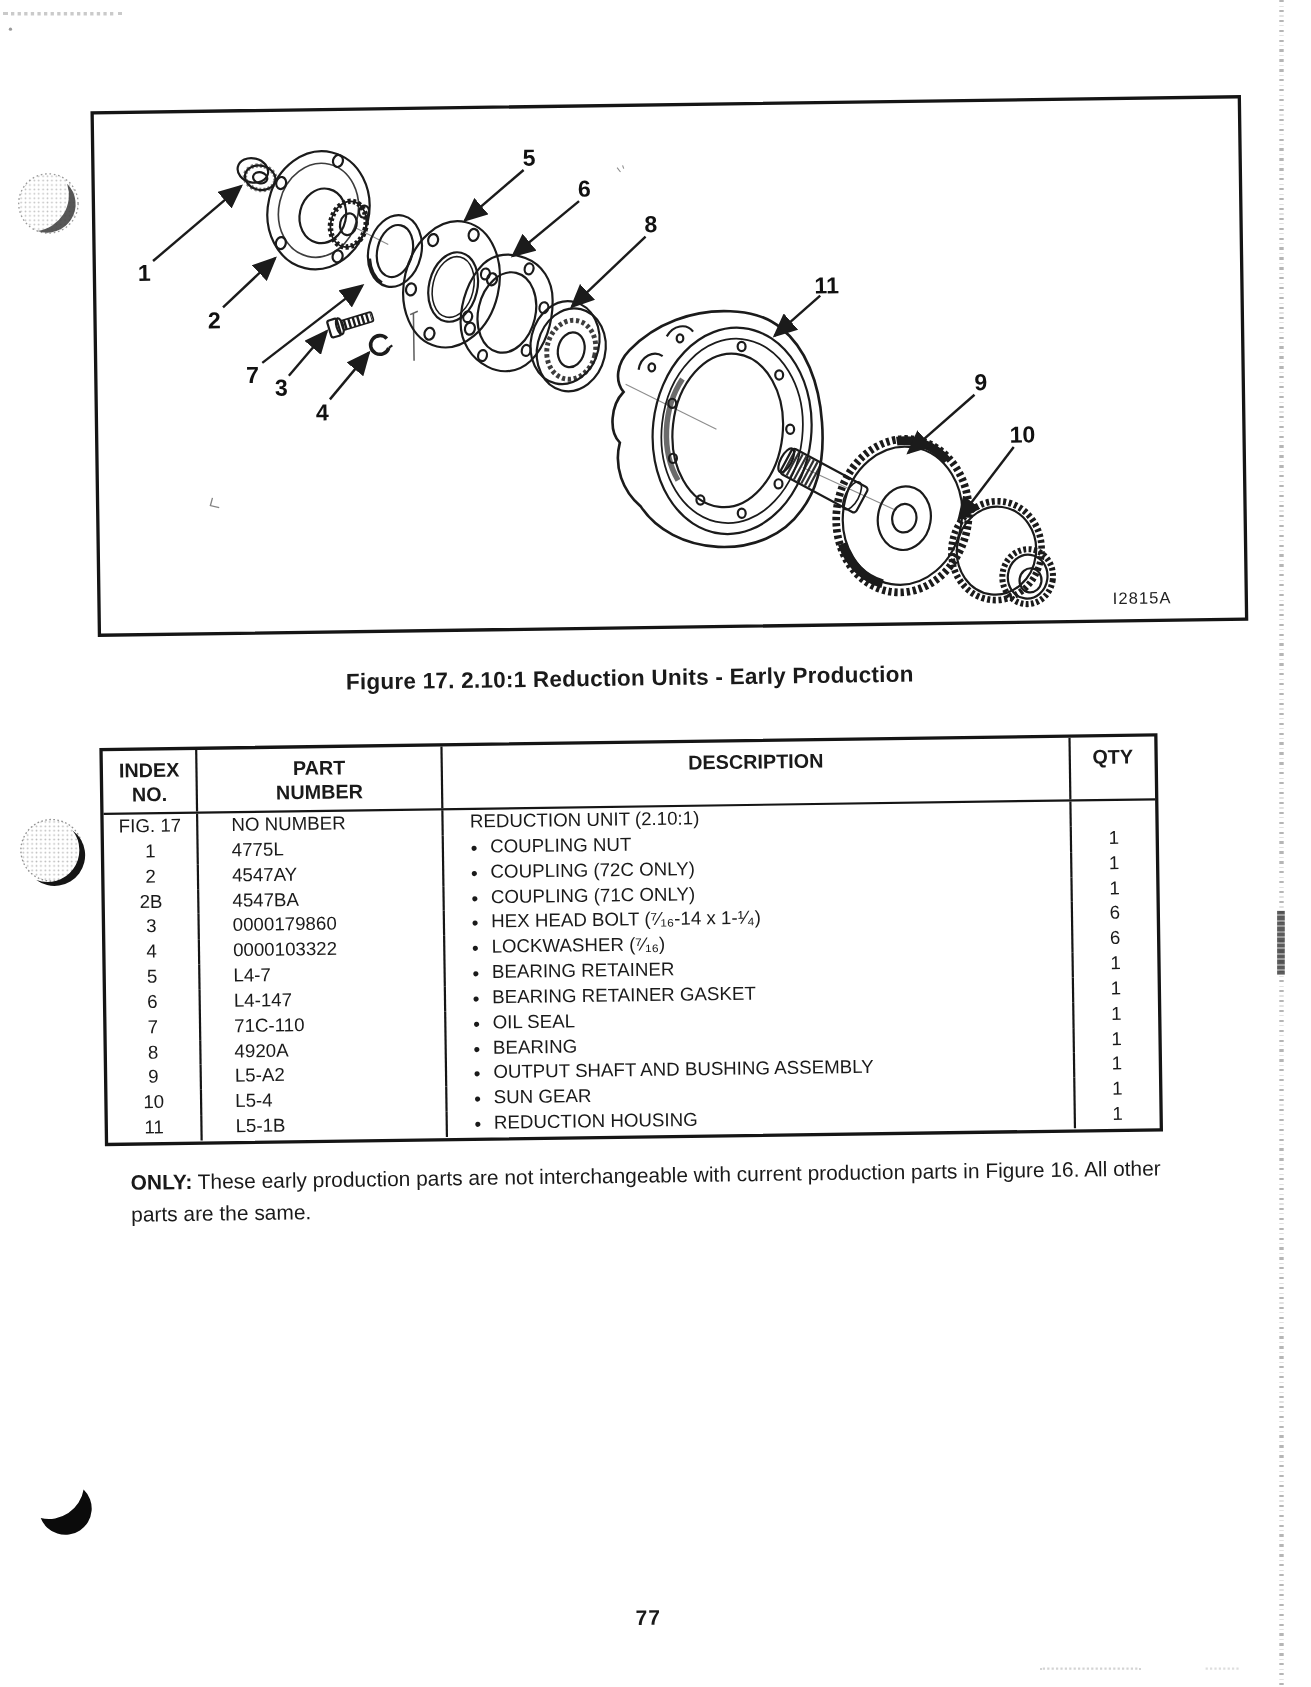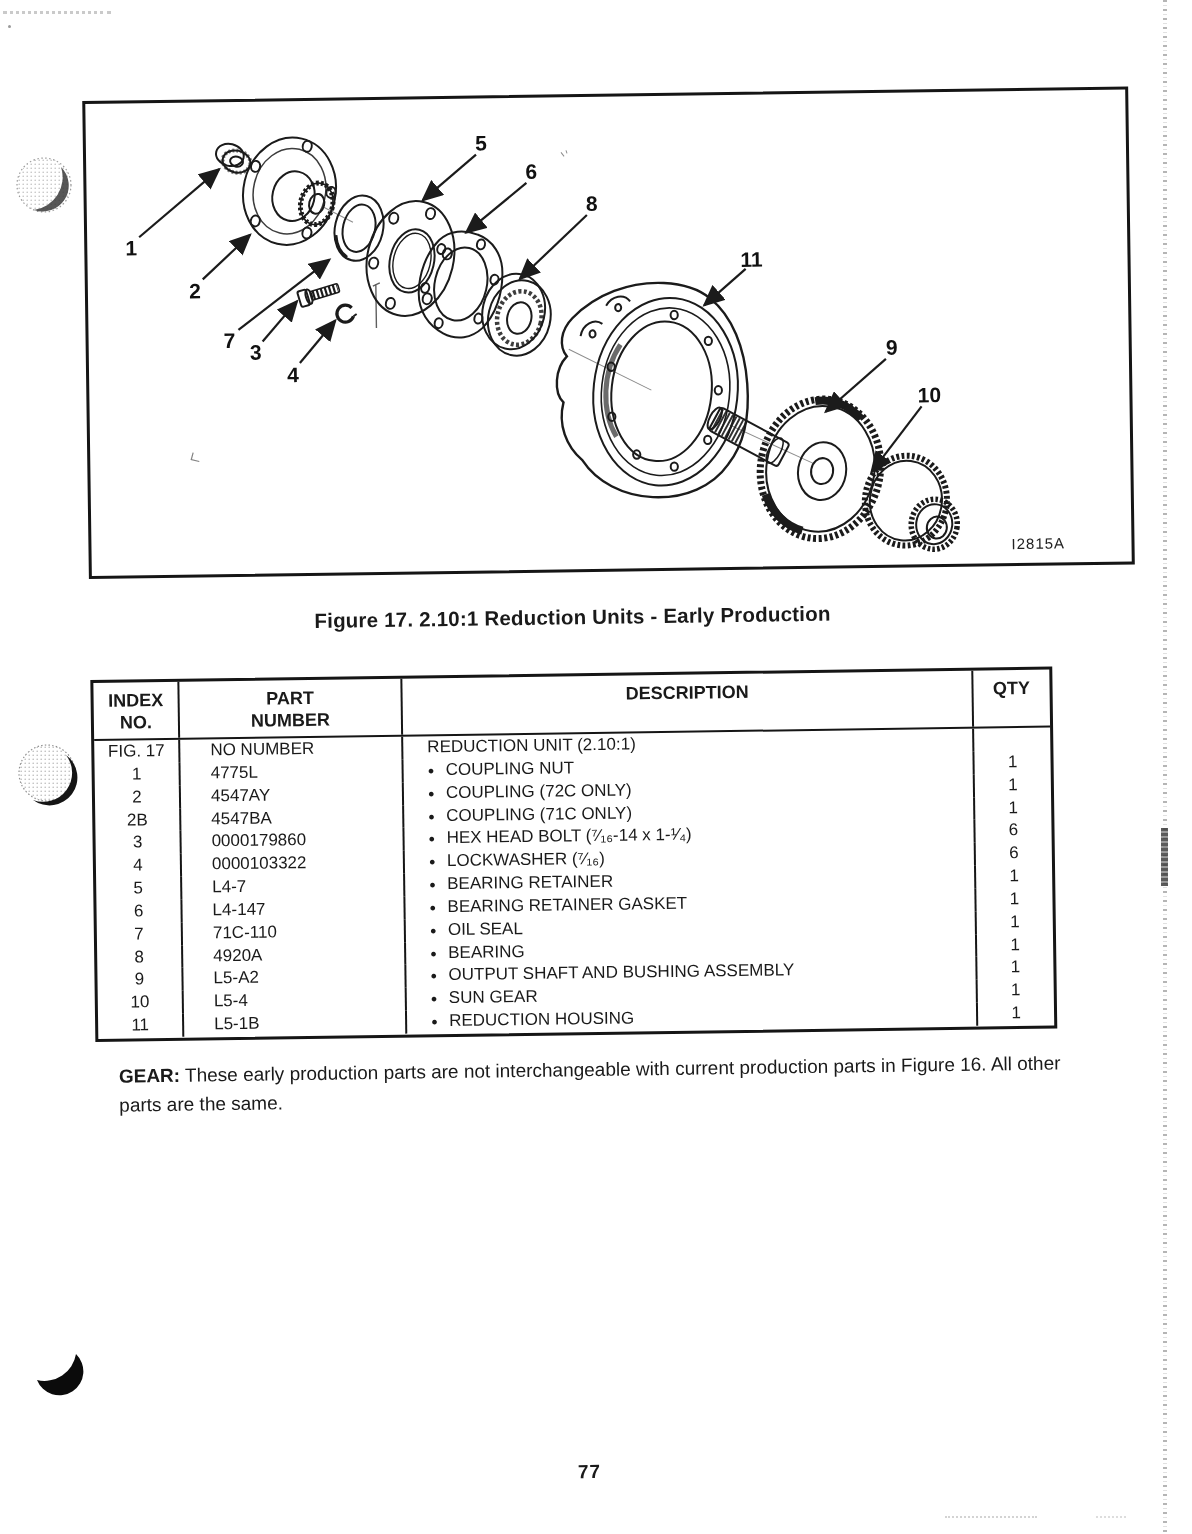--- a/index.html
+++ b/index.html
@@ -302,21 +302,21 @@
       <div class="td td-desc cb"><span class="bullet" style="font-size: 11px; vertical-align: 1px;">●</span>SUN GEAR</div>
       <div class="td td-qty">1</div>
 
       <div class="td td-index cb">11</div>
       <div class="td td-part cb">L5-1B</div>
       <div class="td td-desc cb"><span class="bullet" style="font-size: 11px; vertical-align: 1px;">●</span>REDUCTION HOUSING</div>
       <div class="td td-qty">1</div>
     </div>
     </div>
 
-    <div class="note"><b>GEAR:</b><span> These early production parts are not interchangeable with current production parts in Figure 16. All other parts are the same.</span></div>
+    <div class="note"><b>ONLY:</b><span> These early production parts are not interchangeable with current production parts in Figure 16. All other parts are the same.</span></div>
 
     <div class="page-num">77</div>
 
   </div>
 
   <div class="artifact top-noise"></div>
   <div class="artifact top-noise2"></div>
   <div class="artifact edge-noise"></div>
   <div class="artifact edge-dark"></div>
   <div class="artifact bottom-noise"></div>

